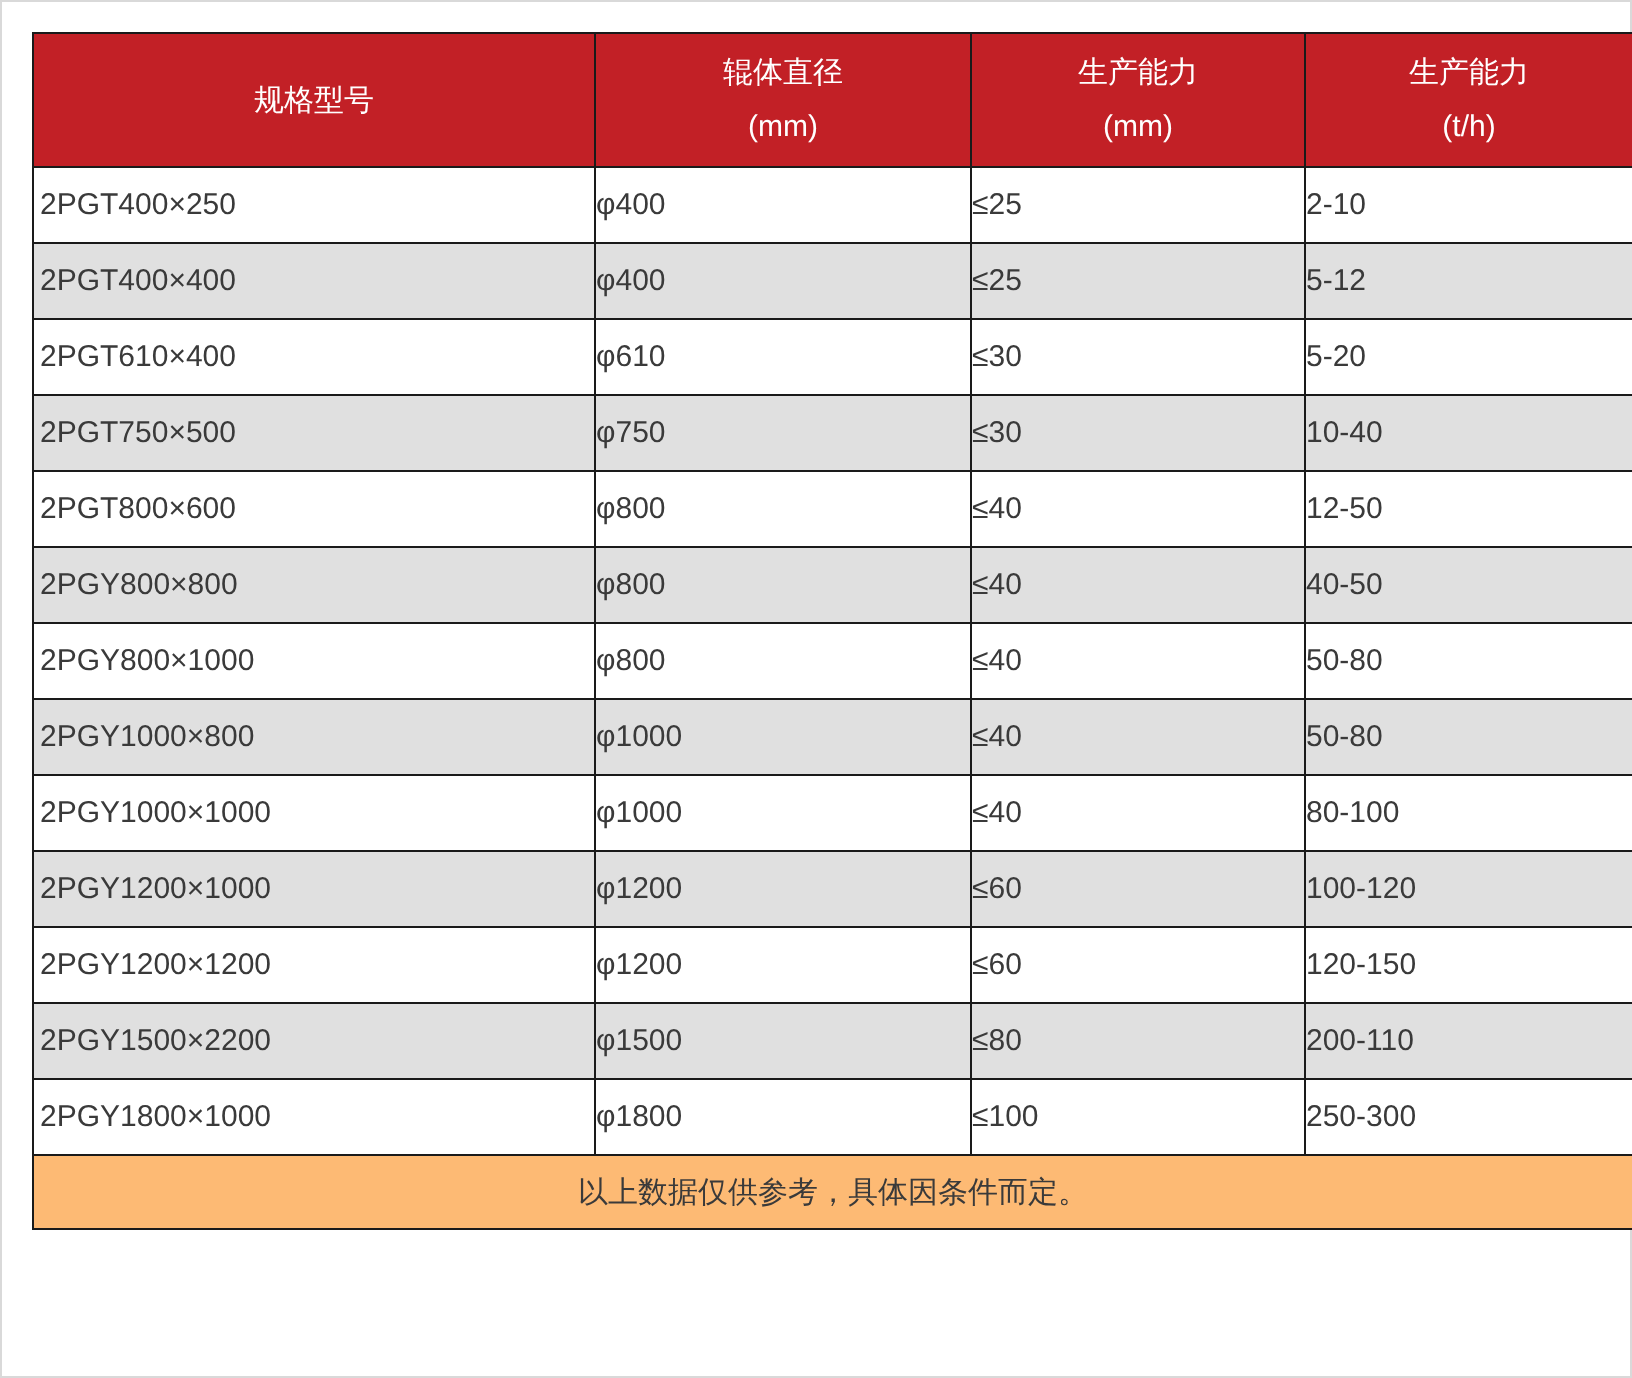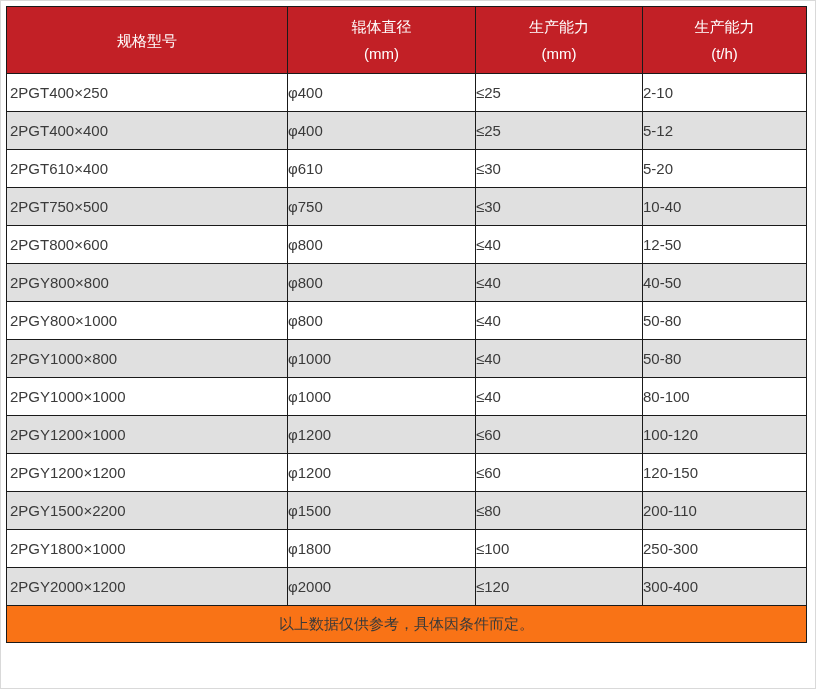--- a/index.html
+++ b/index.html
@@ -6,21 +6,21 @@
     margin: 0;
     padding: 0;
     background: #ffffff;
     font-family: "Liberation Sans", "DejaVu Sans", sans-serif;
   }
   .page {
     width: 816px;
     height: 689px;
     box-sizing: border-box;
     border: 1px solid var(--page_border, #d9d9d9);
-    padding: 5px;
+    padding: 15px;
     background: #ffffff;
   }
   table.spec-table {
     border-collapse: collapse;
     table-layout: fixed;
     width: 800px;
   }
   table.spec-table th,
   table.spec-table td {
     border: 1px solid var(--border, #1a1a1a);
@@ -59,21 +59,21 @@
     text-align: left;
     padding-left: 3px;
     margin-top: 24px;
   }
   tbody tr:nth-child(even) td {
     background: var(--row_alt_bg, #e0e0e0);
   }
   tfoot td {
     height: 37px;
     color: var(--body_text, #3a3a3a);
-    background: #f97316;
+    background: #fdba74;
     text-align: center;
     vertical-align: middle;
     font-size: 15px;
   }
 </style>
 </head>
 <body>
 
 <div class="page">
   <table class="spec-table">
@@ -175,26 +175,20 @@
         <td>φ1500</td>
         <td>≤80</td>
         <td>200-110</td>
       </tr>
       <tr>
         <td class="model-cell">2PGY1800×1000</td>
         <td>φ1800</td>
         <td>≤100</td>
         <td>250-300</td>
       </tr>
-      <tr>
-        <td class="model-cell">2PGY2000×1200</td>
-        <td>φ2000</td>
-        <td>≤120</td>
-        <td>300-400</td>
-      </tr>
     </tbody>
     <tfoot>
       <tr>
         <td colspan="4">以上数据仅供参考，具体因条件而定。</td>
       </tr>
     </tfoot>
   </table>
 </div>
 
 </body></html>

